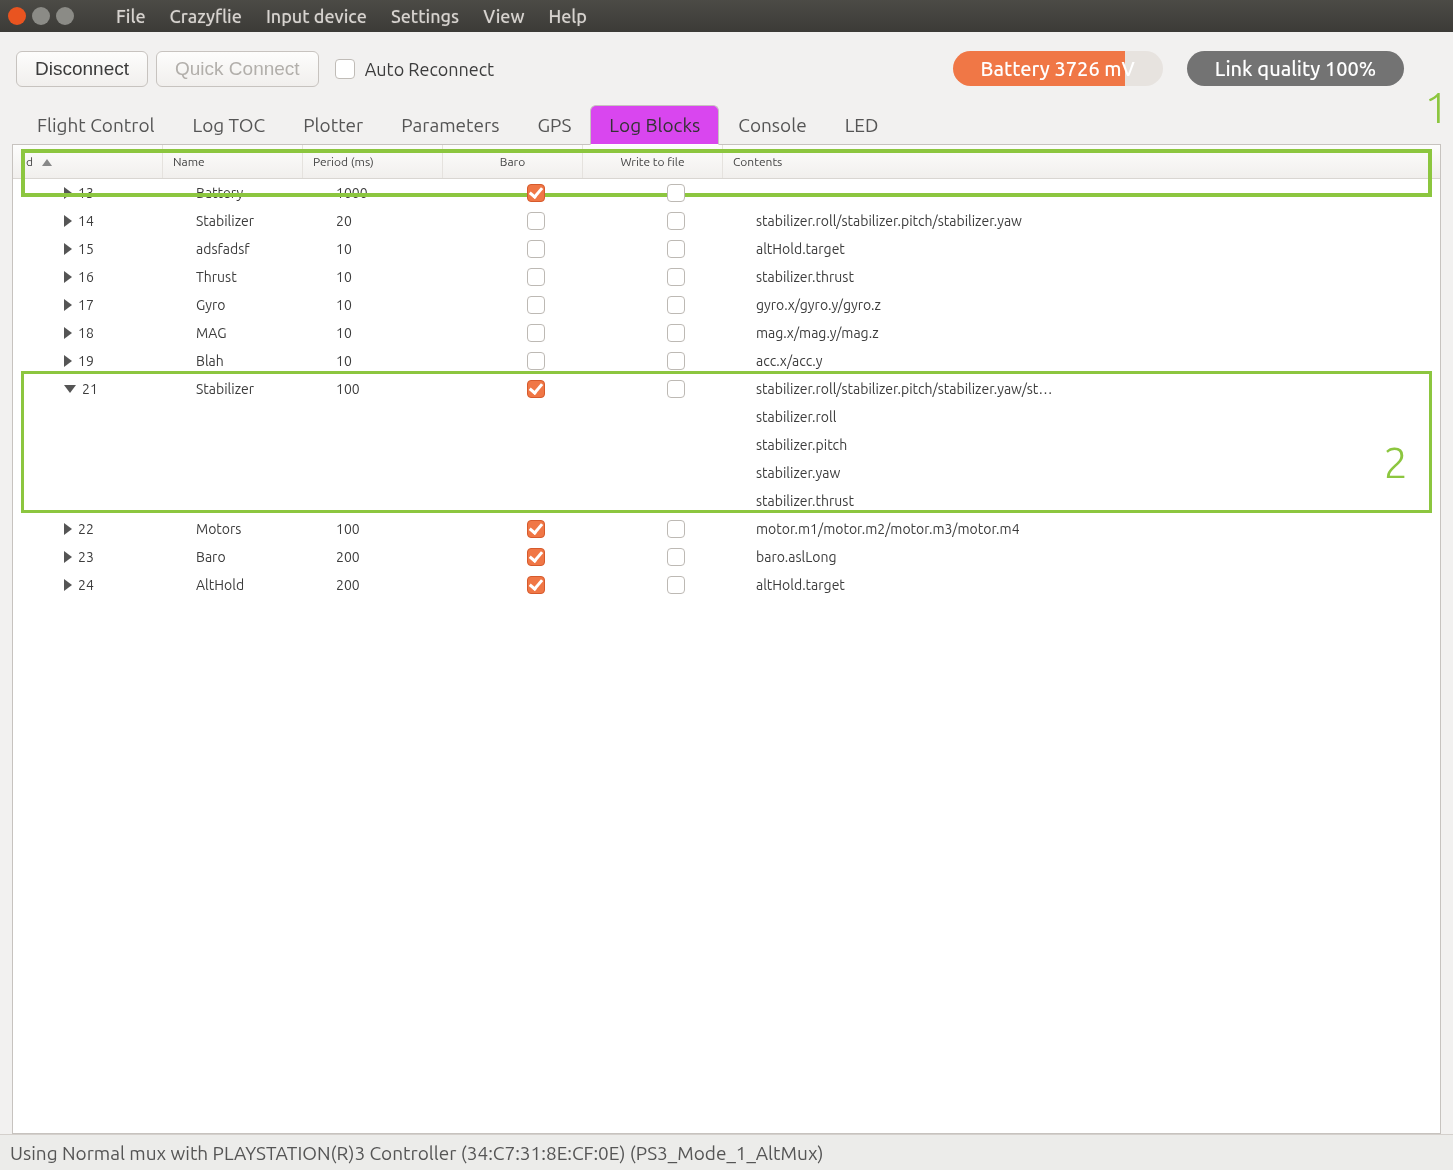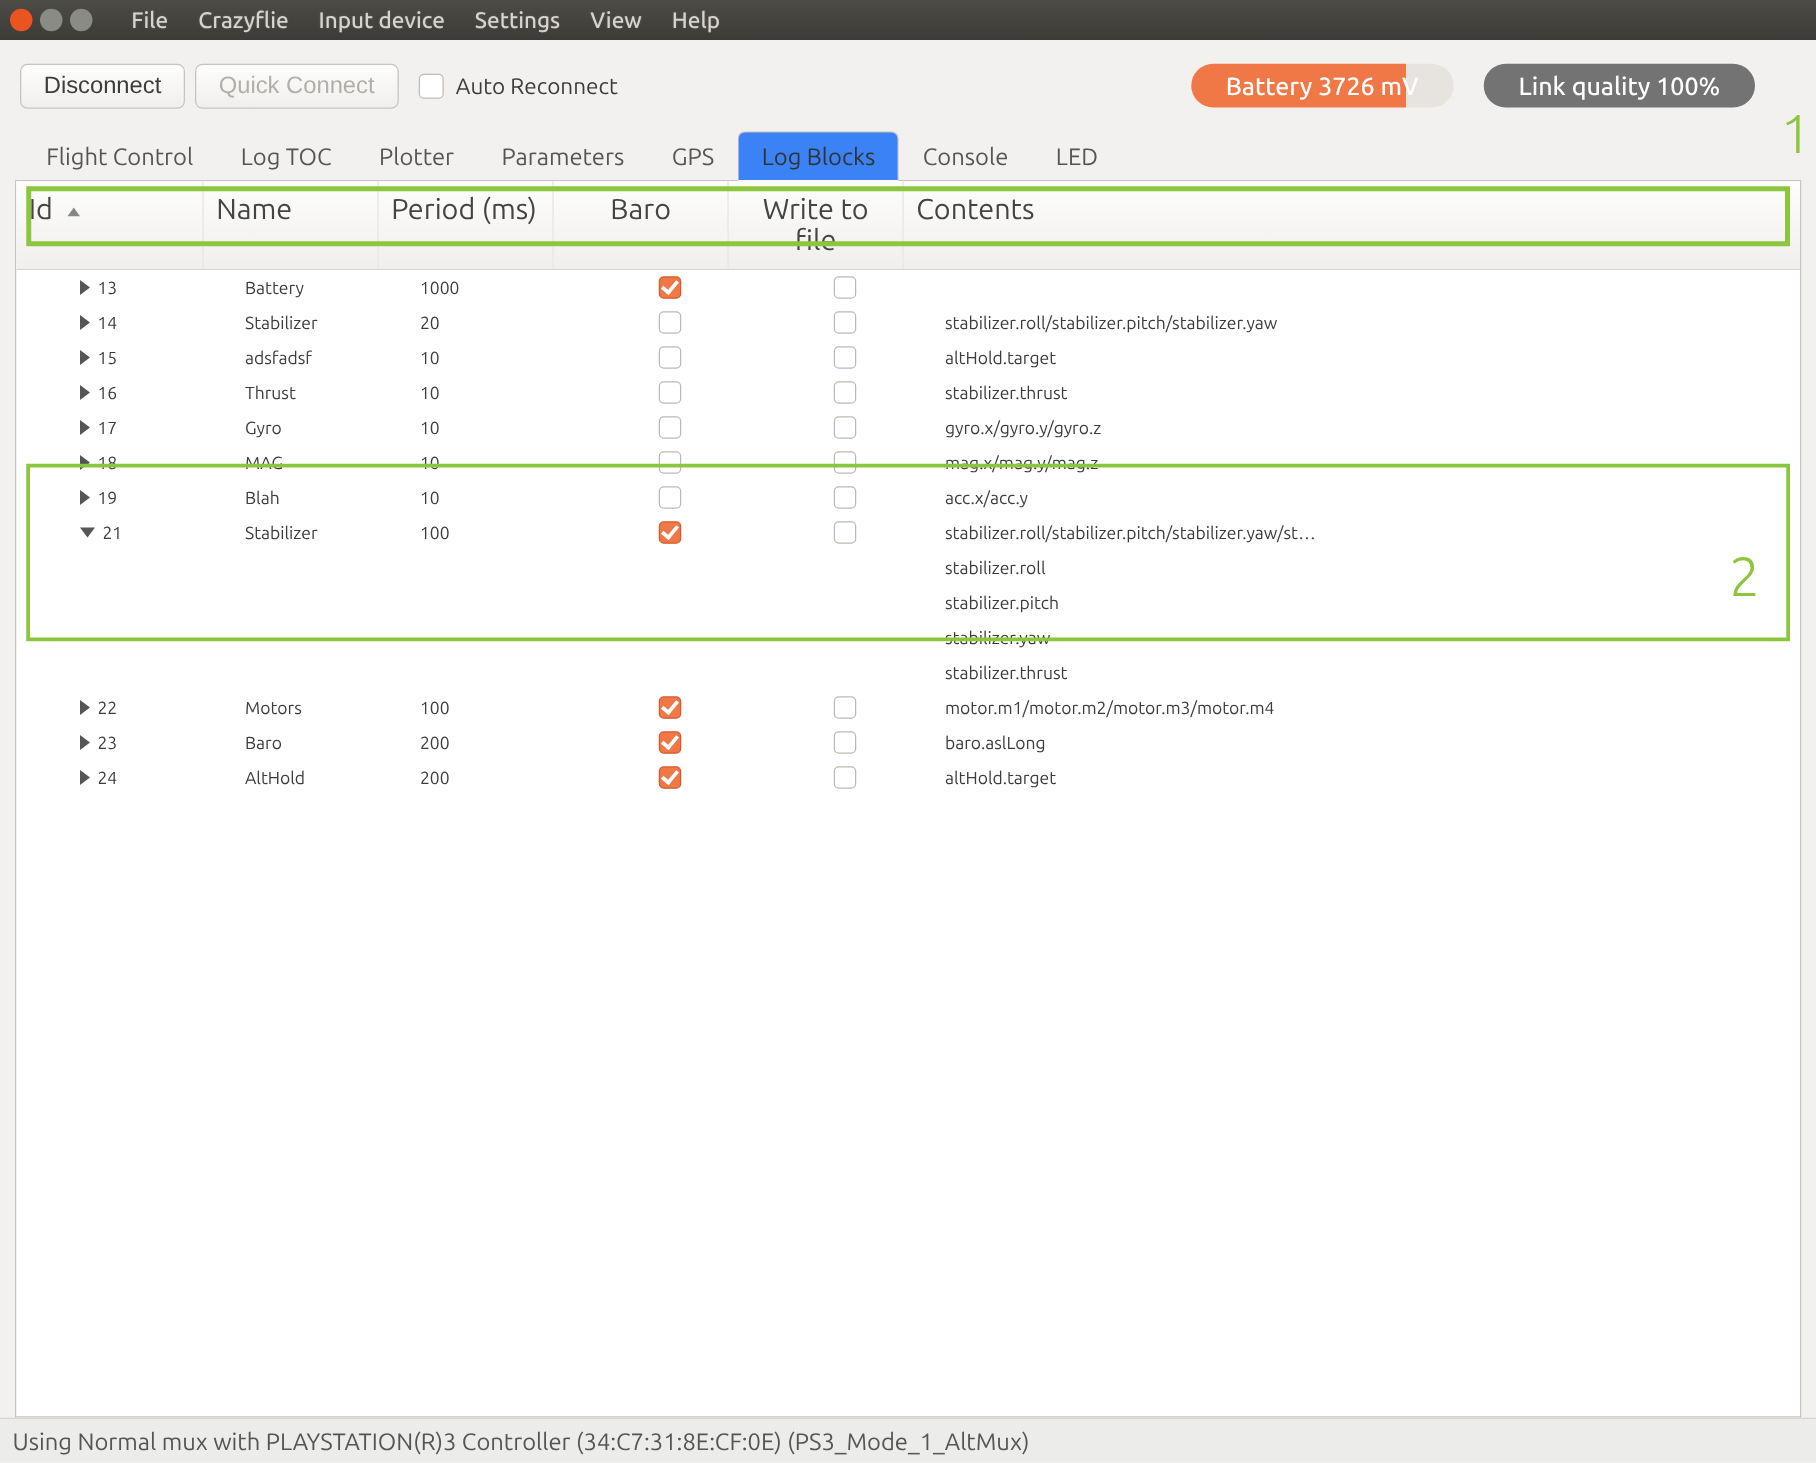--- a/index.html
+++ b/index.html
@@ -26,21 +26,21 @@
     font-weight: 600;
   }
   .win-btn {
     width: 18px; height: 18px; border-radius: 50%;
     display: inline-block;
   }
   .win-close { background: #e95420; }
   .win-min   { background: #8b8b86; }
   .win-max   { background: #8b8b86; }
   .menubar-overlay {
-    display: flex; gap: 24px; margin-left: 25px;
+    display: flex; gap: 24px; margin-left: 36px;
     color: #d7d3cf; font-weight: 500;
     text-shadow: 0 0 2px rgba(255,255,255,.15);
   }
   
   .window {
     background: #f2f1f0;
     height: calc(100% - 32px - 36px);
     padding: 10px 12px 0 12px;
     display: flex; flex-direction: column;
     position: relative;
@@ -88,21 +88,21 @@
   .tab {
     padding: 8px 18px 8px 18px;
     font-size: 19px;
     color: #555;
     cursor: pointer;
     border: 1px solid transparent;
     border-bottom: none;
     margin-bottom: -1px;
   }
   .tab.active {
-    background: #3b82f6;
+    background: #d946ef;
     border: 1px solid #c7c3bf;
     border-bottom: 1px solid #fff;
     border-radius: 6px 6px 0 0;
     color: #333;
   }
   
   .tablewrap {
     flex: 1;
     background: #fff;
     border: 1px solid #c7c3bf;
@@ -111,21 +111,21 @@
     display: flex; flex-direction: column;
     position: relative;
   }
   .thead {
     display: flex;
     background: #f6f5f4;
     border-bottom: 1px solid #d9d6d2;
   }
   .th {
     padding: 10px 10px;
-    font-size: 23px;
+    font-size: 12px;
     color: #444;
     border-right: 1px solid #e5e2de;
     background: linear-gradient(#fdfdfc,#f1efed);
   }
   .th:last-child { border-right: none; }
   .col-id    { width: 150px; }
   .col-name  { width: 140px; }
   .col-per   { width: 140px; }
   .col-start { width: 140px; text-align: left; }
   .col-write { width: 140px; text-align: left; }

